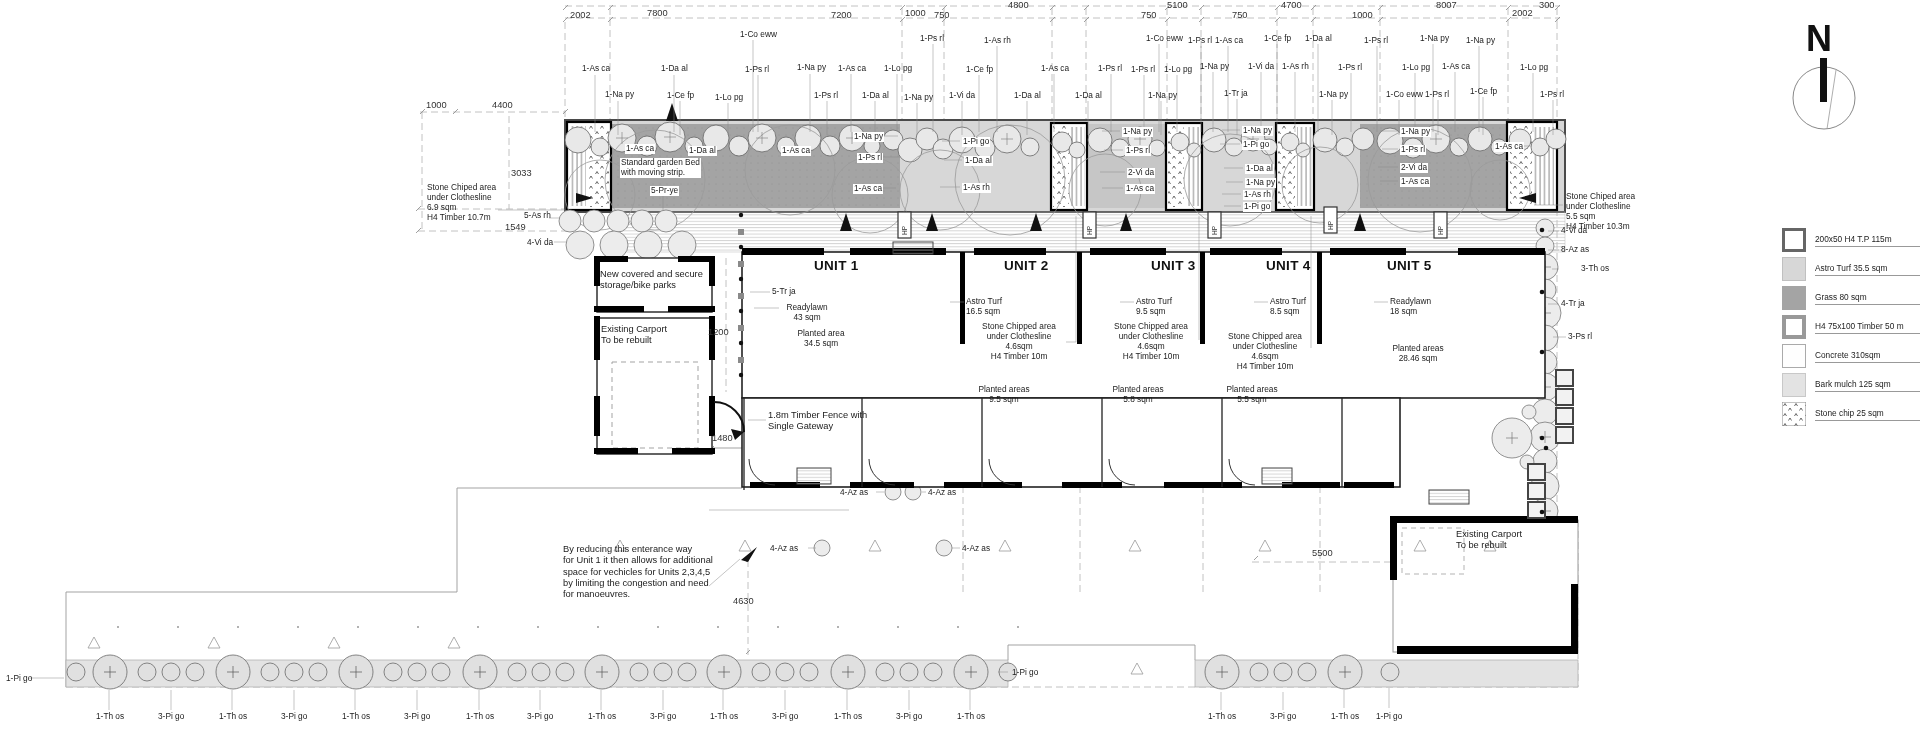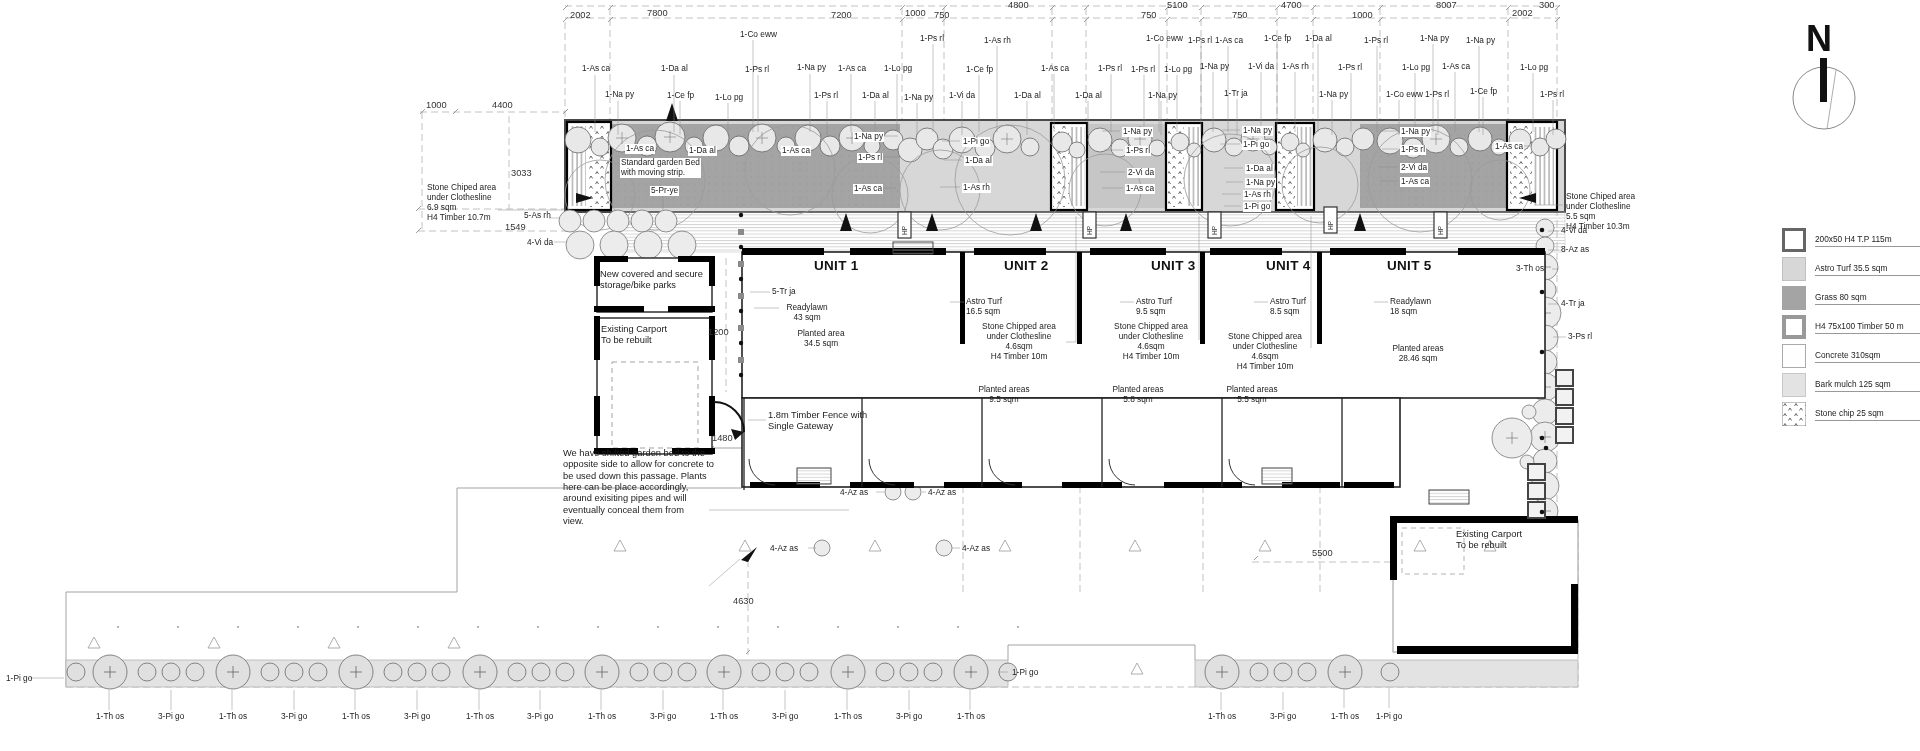--- a/index.html
+++ b/index.html
@@ -462,21 +462,21 @@
 <div class="lb" style="left:896px;top:712px">3-Pi go</div>
 <div class="lb" style="left:957px;top:712px">1-Th os</div>
 <div class="lb" style="left:1012px;top:668px">1-Pi go</div>
 <div class="lb" style="left:1208px;top:712px">1-Th os</div>
 <div class="lb" style="left:1270px;top:712px">3-Pi go</div>
 <div class="lb" style="left:1331px;top:712px">1-Th os</div>
 <div class="lb" style="left:1376px;top:712px">1-Pi go</div>
 
 <div class="lb" style="left:1561px;top:226px">4-Vi da</div>
 <div class="lb" style="left:1561px;top:245px">8-Az as</div>
-<div class="lb" style="left:1516px;top:264px">3-Th os</div>
+<div class="lb" style="left:1581px;top:264px">3-Th os</div>
 <div class="lb" style="left:1561px;top:299px">4-Tr ja</div>
 <div class="lb" style="left:1568px;top:332px">3-Ps rl</div>
 
 <div class="lb" style="left:524px;top:211px">5-As rh</div>
 <div class="lb" style="left:527px;top:238px">4-Vi da</div>
 
 <div class="lb" style="left:840px;top:488px">4-Az as</div>
 <div class="lb" style="left:928px;top:488px">4-Az as</div>
 <div class="lb" style="left:770px;top:544px">4-Az as</div>
 <div class="lb" style="left:962px;top:544px">4-Az as</div>
@@ -521,27 +521,25 @@
 28.46 sqm</div>
 
 <div class="note" style="left:600px;top:269px">New covered and secure
 storage/bike parks</div>
 <div class="note" style="left:601px;top:324px">Existing Carport
 To be rebuilt</div>
 <div class="note" style="left:1456px;top:529px">Existing Carport
 To be rebuilt</div>
 <div class="note" style="left:768px;top:410px">1.8m Timber Fence with
 Single Gateway</div>
-<div class="note" style="left:563px;top:448px;width:152px">We have shifted garden bed to the
-opposite side to allow for concrete to
-be used down this passage. Plants
-here can be place accordingly,
-around exisiting pipes and will
-eventually conceal them from
-view.</div>
+<div class="note" style="left:563px;top:544px;width:154px">By reducing this enterance way
+for Unit 1 it then allows for additional
+space for vechicles for Units 2,3,4,5
+by limiting the congestion and need
+for manoeuvres.</div>
 <div class="lb blk" style="left:427px;top:183px">Stone Chiped area
 under Clothesline
 6.9 sqm
 H4 Timber 10.7m</div>
 <div class="lb blk" style="left:1566px;top:192px">Stone Chiped area
 under Clothesline
 5.5 sqm
 H4 Timber 10.3m</div>
 <div class="lb blk bx" style="left:620px;top:158px">Standard garden Bed
 with moving strip.</div>

